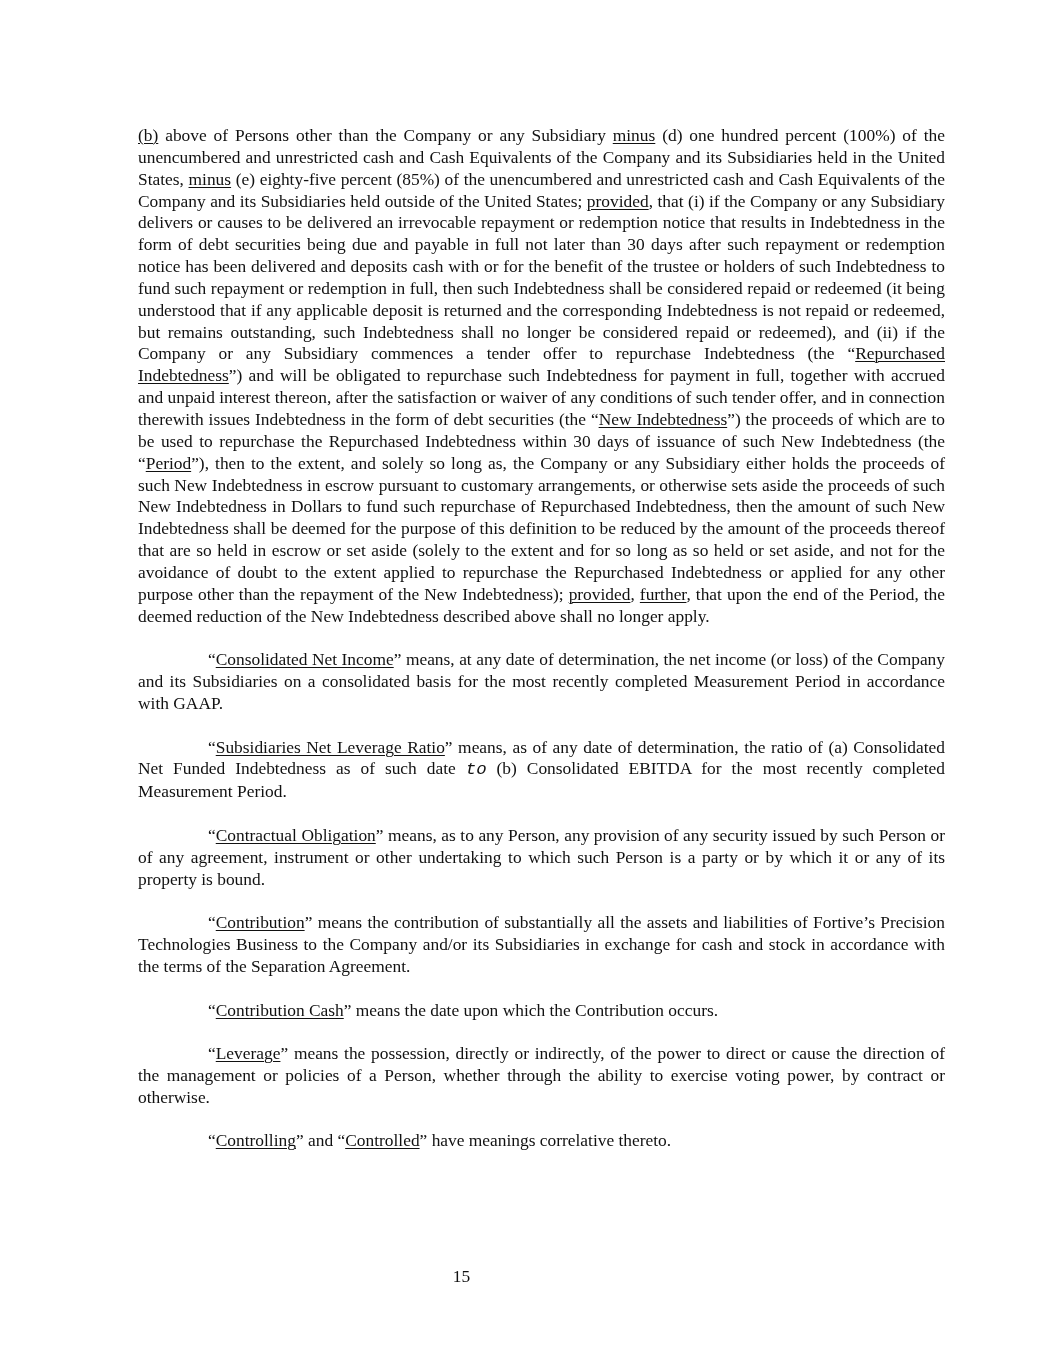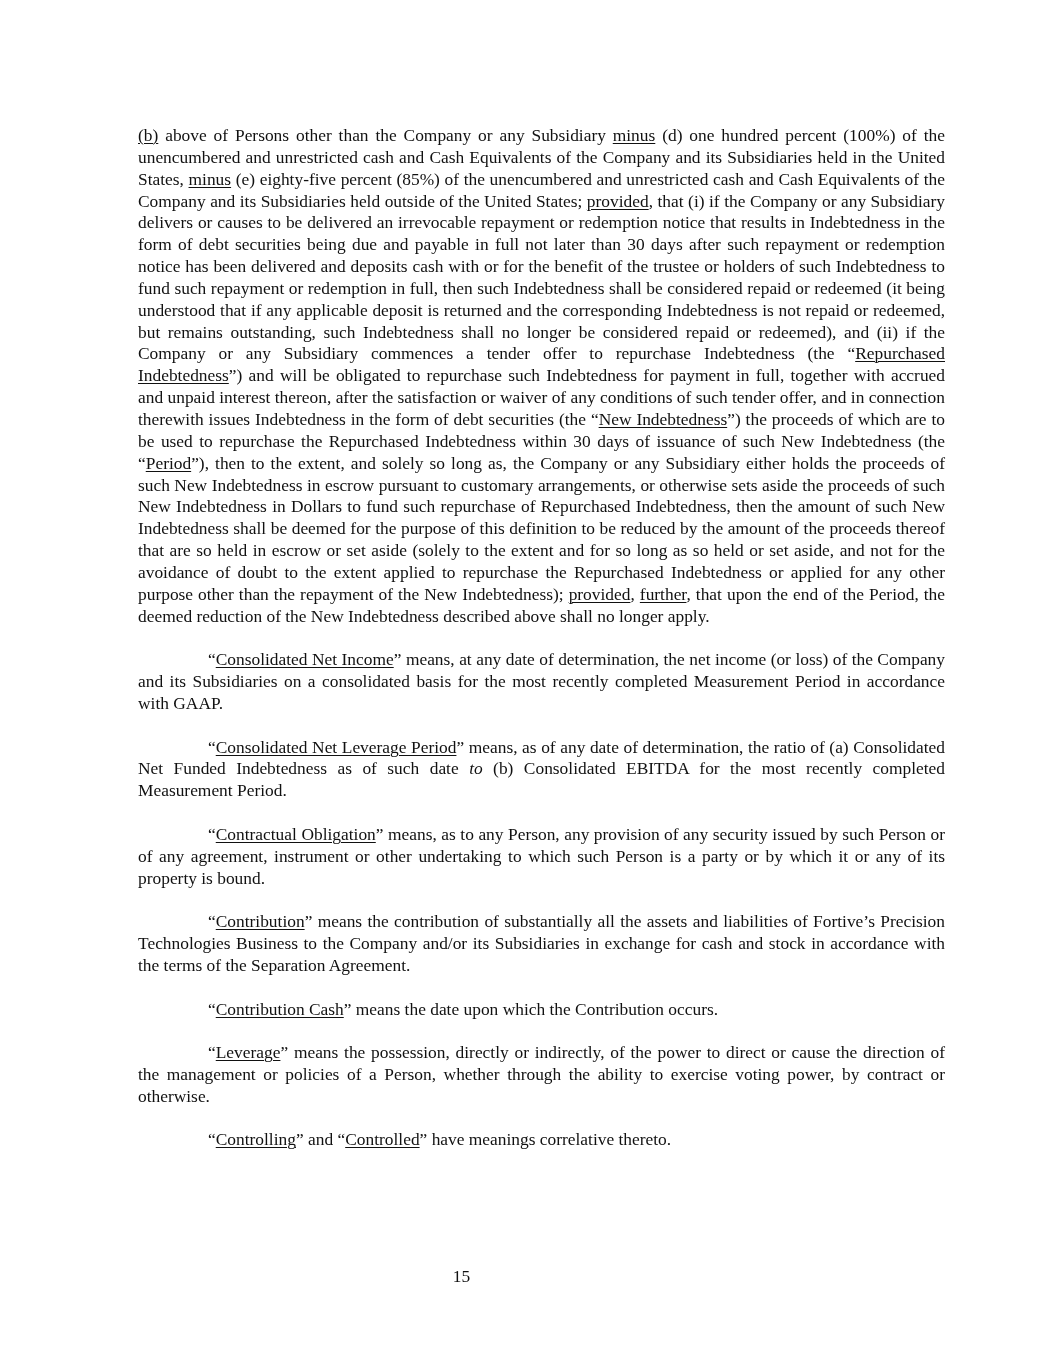--- a/index.html
+++ b/index.html
@@ -31,20 +31,21 @@
     p.indent {
       text-indent: 70px;
     }
     .u {
       text-decoration: underline;
       text-underline-offset: 2px;
       text-decoration-thickness: 1px;
     }
     .i {
       font-style: italic;
+      font-family: Liberation Mono, monospace;
     }
     .page-number {
       position: absolute;
       left: 0;
       width: 923px;
       top: 1265px;
       text-align: center;
       font-family: "Liberation Serif", "DejaVu Serif", serif;
       font-size: 17.4px;
       line-height: 22px;
@@ -53,21 +54,21 @@
   </style>
 </head>
 <body>
 
 <div class="page">
 
   <p><span class="u">(b)</span><span> above of Persons other than the Company or any Subsidiary </span><span class="u">minus</span><span> (d) one hundred percent (100%) of the unencumbered and unrestricted cash and Cash Equivalents of the Company and its Subsidiaries held in the United States, </span><span class="u">minus</span><span> (e) eighty-five percent (85%) of the unencumbered and unrestricted cash and Cash Equivalents of the Company and its Subsidiaries held outside of the United States; </span><span class="u">provided</span><span>, that (i) if the Company or any Subsidiary delivers or causes to be delivered an irrevocable repayment or redemption notice that results in Indebtedness in the form of debt securities being due and payable in full not later than 30 days after such repayment or redemption notice has been delivered and deposits cash with or for the benefit of the trustee or holders of such Indebtedness to fund such repayment or redemption in full, then such Indebtedness shall be considered repaid or redeemed (it being understood that if any applicable deposit is returned and the corresponding Indebtedness is not repaid or redeemed, but remains outstanding, such Indebtedness shall no longer be considered repaid or redeemed), and (ii) if the Company or any Subsidiary commences a tender offer to repurchase Indebtedness (the “</span><span class="u">Repurchased Indebtedness</span><span>”) and will be obligated to repurchase such Indebtedness for payment in full, together with accrued and unpaid interest thereon, after the satisfaction or waiver of any conditions of such tender offer, and in connection therewith issues Indebtedness in the form of debt securities (the “</span><span class="u">New Indebtedness</span><span>”) the proceeds of which are to be used to repurchase the Repurchased Indebtedness within 30 days of issuance of such New Indebtedness (the “</span><span class="u">Period</span><span>”), then to the extent, and solely so long as, the Company or any Subsidiary either holds the proceeds of such New Indebtedness in escrow pursuant to customary arrangements, or otherwise sets aside the proceeds of such New Indebtedness in Dollars to fund such repurchase of Repurchased Indebtedness, then the amount of such New Indebtedness shall be deemed for the purpose of this definition to be reduced by the amount of the proceeds thereof that are so held in escrow or set aside (solely to the extent and for so long as so held or set aside, and not for the avoidance of doubt to the extent applied to repurchase the Repurchased Indebtedness or applied for any other purpose other than the repayment of the New Indebtedness); </span><span class="u">provided</span><span>, </span><span class="u">further</span><span>, that upon the end of the Period, the deemed reduction of the New Indebtedness described above shall no longer apply.</span></p>
 
   <p class="indent"><span>“</span><span class="u">Consolidated Net Income</span><span>” means, at any date of determination, the net income (or loss) of the Company and its Subsidiaries on a consolidated basis for the most recently completed Measurement Period in accordance with GAAP.</span></p>
 
-  <p class="indent"><span>“</span><span class="u">Consolidated Net Leverage Period</span><span>” means, as of any date of determination, the ratio of (a)&nbsp;Consolidated Net Funded Indebtedness as of such date </span><span class="i">to</span><span> (b)&nbsp;Consolidated EBITDA for the most recently completed Measurement Period.</span></p>
+  <p class="indent"><span>“</span><span class="u">Subsidiaries Net Leverage Ratio</span><span>” means, as of any date of determination, the ratio of (a)&nbsp;Consolidated Net Funded Indebtedness as of such date </span><span class="i">to</span><span> (b)&nbsp;Consolidated EBITDA for the most recently completed Measurement Period.</span></p>
 
   <p class="indent"><span>“</span><span class="u">Contractual Obligation</span><span>” means, as to any Person, any provision of any security issued by such Person or of any agreement, instrument or other undertaking to which such Person is a party or by which it or any of its property is bound.</span></p>
 
   <p class="indent"><span>“</span><span class="u">Contribution</span><span>” means the contribution of substantially all the assets and liabilities of Fortive’s Precision Technologies Business to the Company and/or its Subsidiaries in exchange for cash and stock in accordance with the terms of the Separation Agreement.</span></p>
 
   <p class="indent"><span>“</span><span class="u">Contribution Cash</span><span>” means the date upon which the Contribution occurs.</span></p>
 
   <p class="indent"><span>“</span><span class="u">Leverage</span><span>” means the possession, directly or indirectly, of the power to direct or cause the direction of the management or policies of a Person, whether through the ability to exercise voting power, by contract or otherwise.</span></p>
 
   <p class="indent"><span>“</span><span class="u">Controlling</span><span>” and “</span><span class="u">Controlled</span><span>” have meanings correlative thereto.</span></p>

